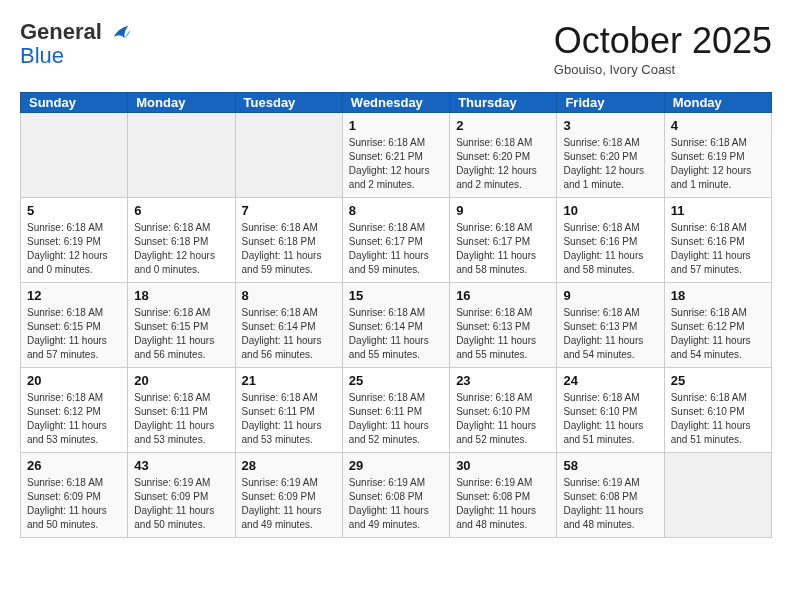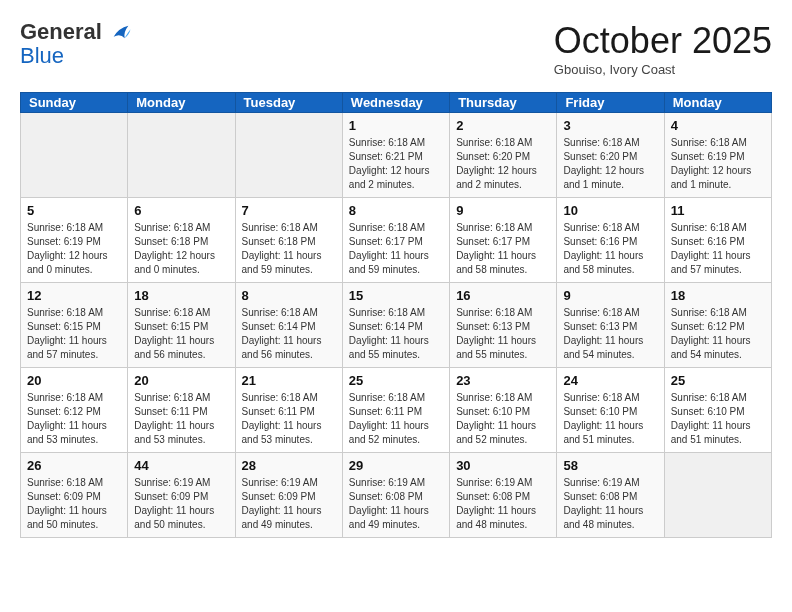--- a/index.html
+++ b/index.html
@@ -298,21 +298,21 @@
       </tr>
       <tr>
         <td>
           <div class="day-num">26</div>
           <div class="day-info" style="white-space: pre-line;">Sunrise: 6:18 AM
 Sunset: 6:09 PM
 Daylight: 11 hours
 and 50 minutes.</div>
         </td>
         <td>
-          <div class="day-num">44</div>
+          <div class="day-num">43</div>
           <div class="day-info" style="white-space: pre-line;">Sunrise: 6:19 AM
 Sunset: 6:09 PM
 Daylight: 11 hours
 and 50 minutes.</div>
         </td>
         <td>
           <div class="day-num">28</div>
           <div class="day-info" style="white-space: pre-line;">Sunrise: 6:19 AM
 Sunset: 6:09 PM
 Daylight: 11 hours

